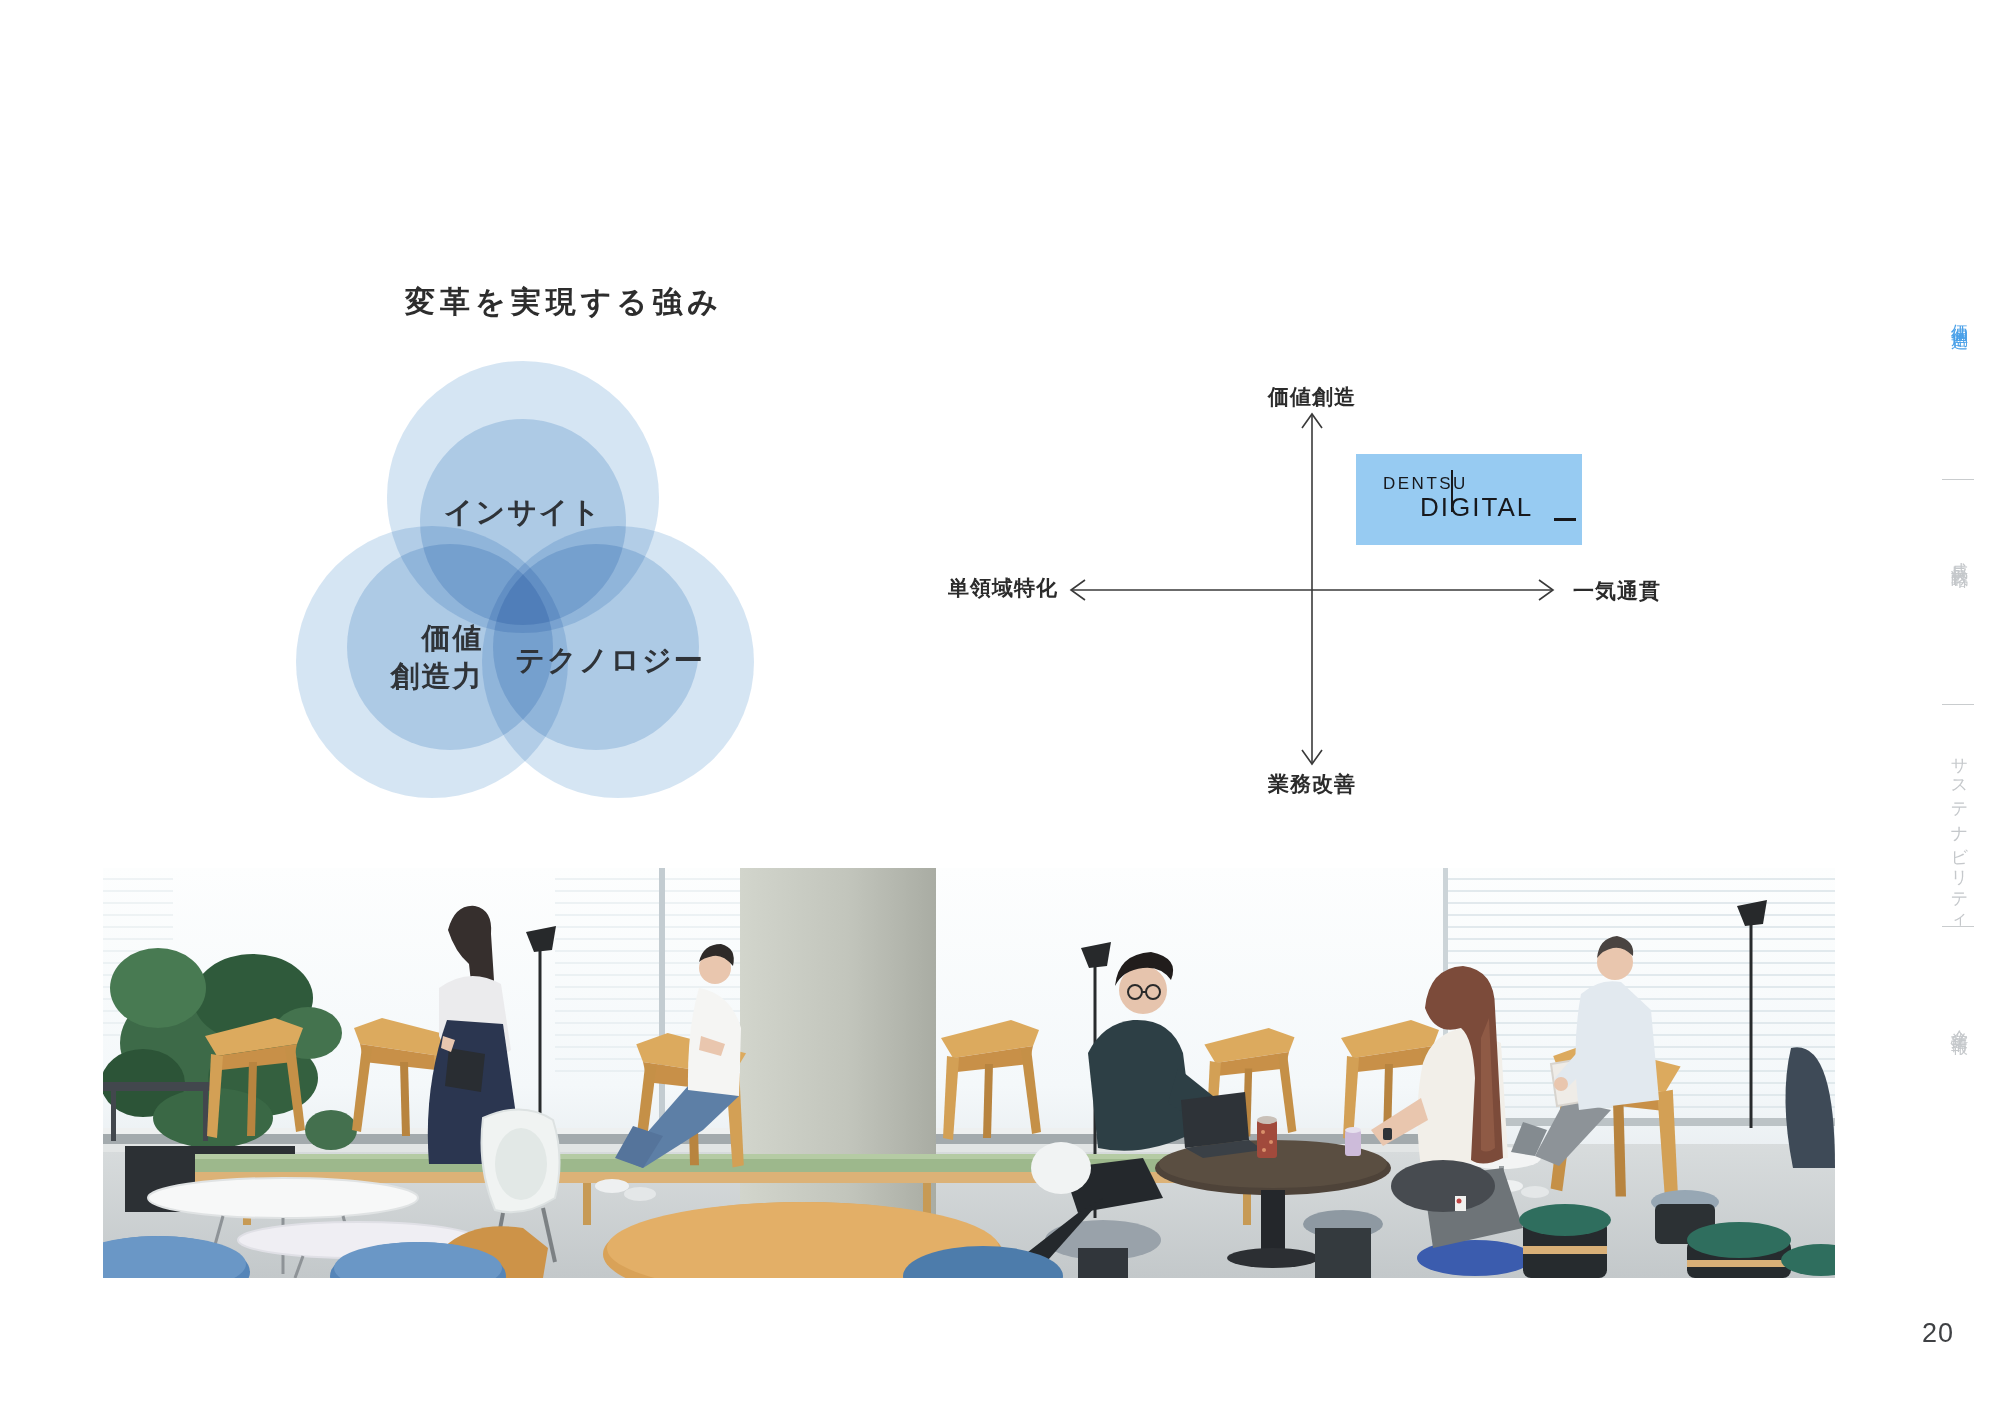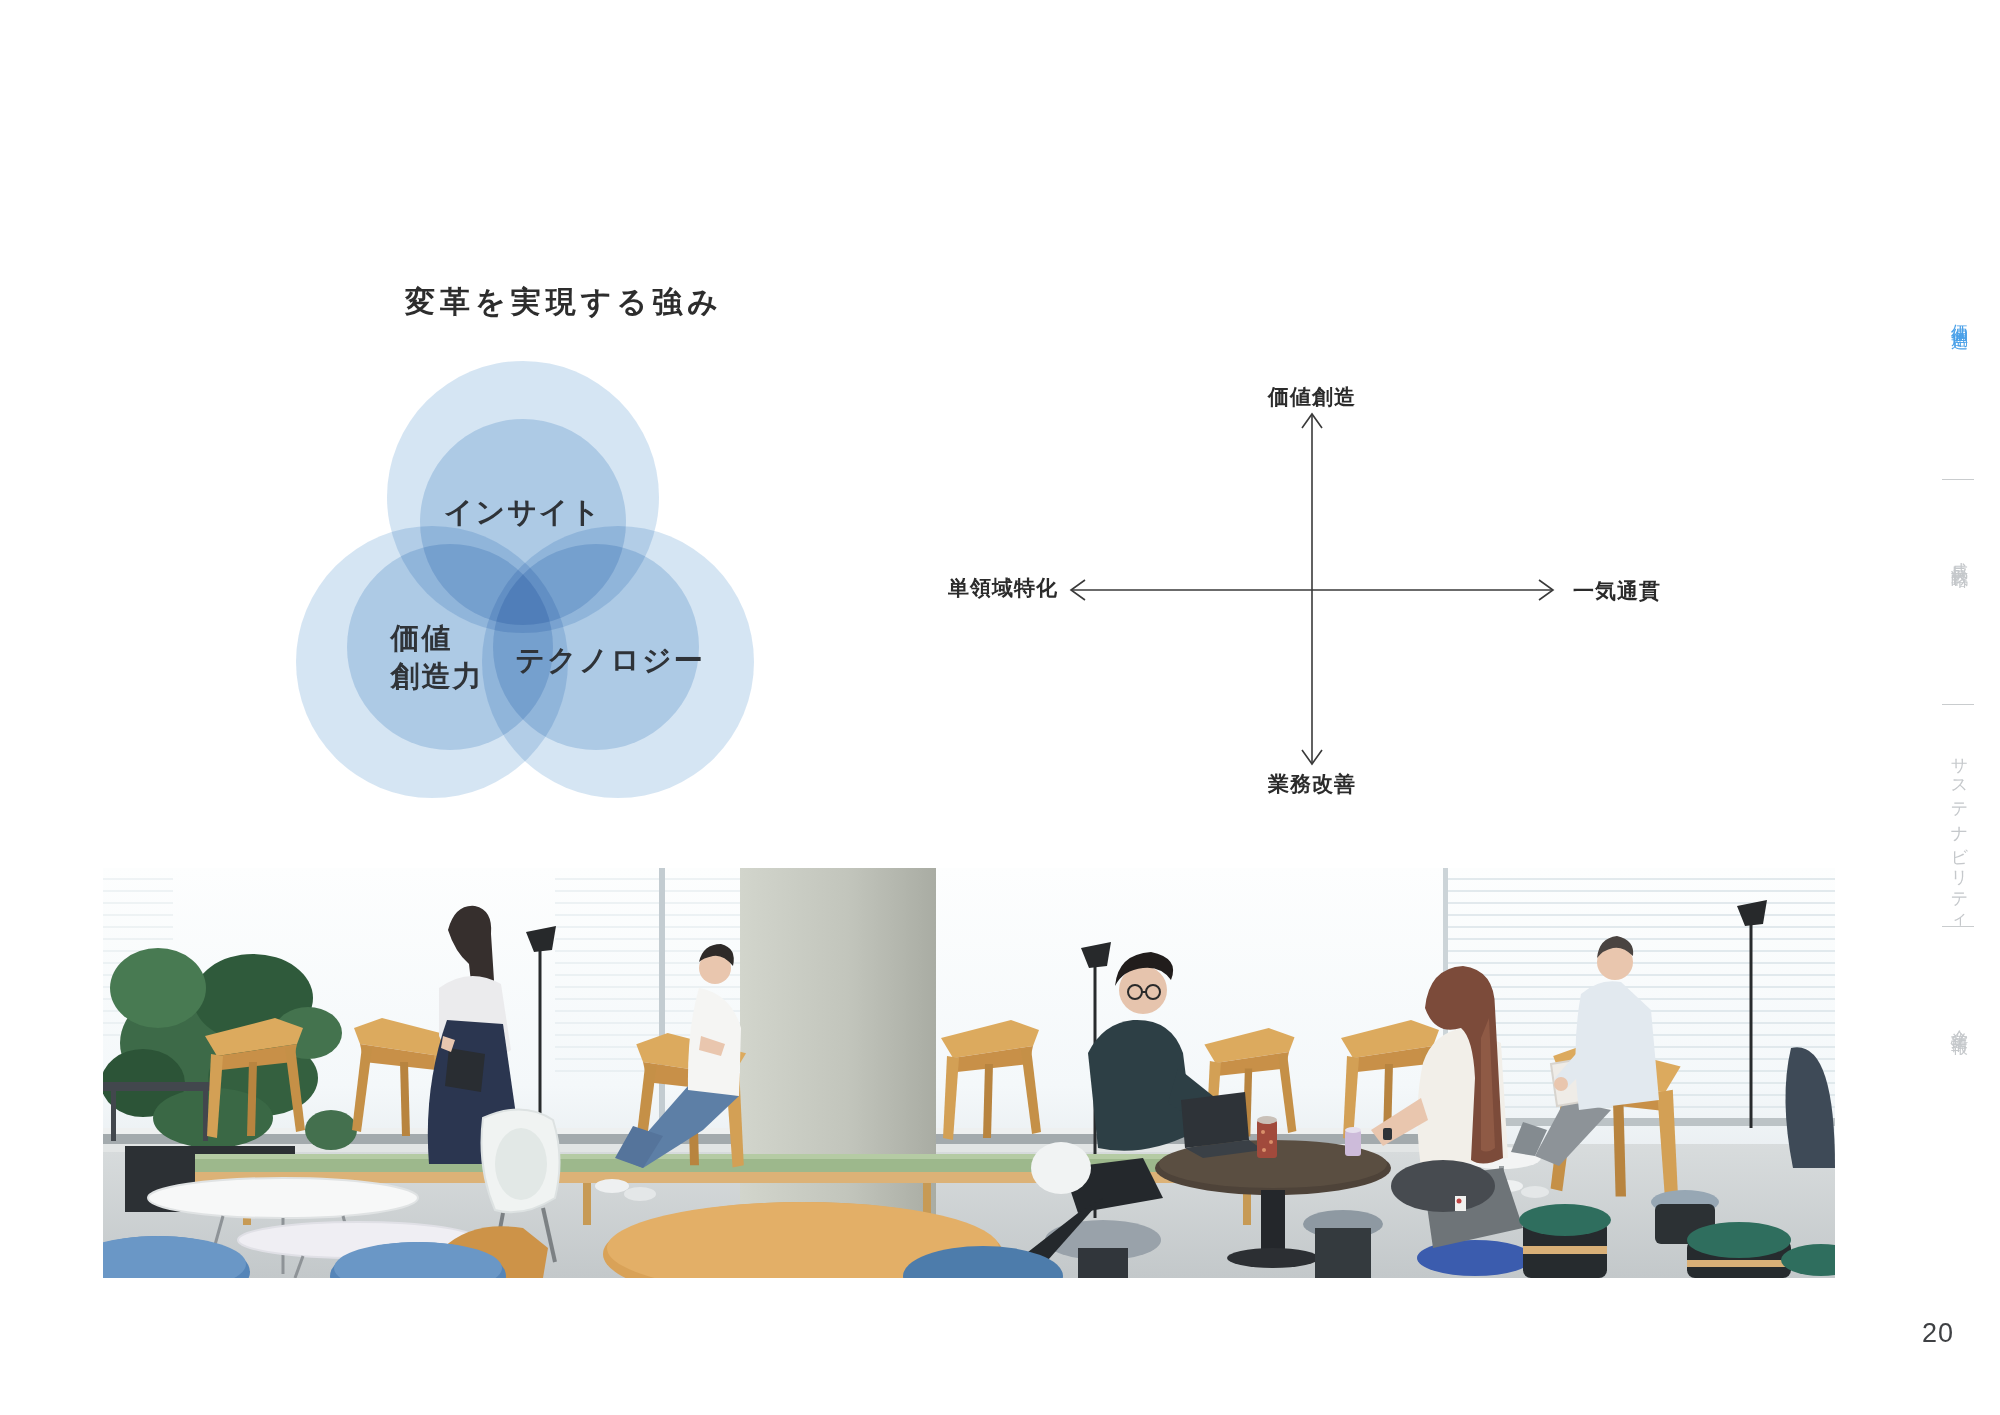--- a/index.html
+++ b/index.html
@@ -10,21 +10,21 @@
   #title { left:98px; top:98px; font-size:43px; font-weight:800; color:#1489E4; letter-spacing:2px; white-space:nowrap; }
 
   .section-heading { font-size:30px; font-weight:700; color:#2d2d2d; white-space:nowrap; }
   #venn-heading   { left:520px;  top:302px; transform:translate(-50%,-50%); letter-spacing:5px;margin-left:44px; }
   #matrix-heading { left:1312px; top:302px; transform:translate(-50%,-50%); letter-spacing:6px; }
 
   
   .venn { left:284px; top:355px; width:480px; height:460px; }
   .venn svg circle { mix-blend-mode:multiply; }
   .venn-label { position:absolute; transform:translate(-50%,-50%); font-size:29px; font-weight:600;
-                color:#2f3338; letter-spacing:2px; text-align:left; line-height:38px; white-space:pre; }
+                color:#2f3338; letter-spacing:2px; text-align:right; line-height:38px; white-space:pre; }
 
   
   .matrix { left:940px; top:350px; width:760px; height:470px; }
   .axis-label { position:absolute; transform:translate(-50%,-50%); font-size:21px; font-weight:600;
                 color:#2b2b2b; white-space:nowrap; letter-spacing:1px; }
   .annotation { position:absolute; left:460px; top:0px; width:335px; font-size:19px; line-height:30px;
                 font-weight:700; color:#2b2b2b; white-space:nowrap; }
   .logo-box { position:absolute; left:416px; top:104px; width:226px; height:91px; background:#97CBF2; }
   .logo-line1 { position:absolute; left:27px; top:20px; font-size:17px; letter-spacing:2.5px; font-weight:500; color:#17181c; }
   .logo-bar   { position:absolute; left:95px; top:16px; width:2px; height:42px; background:#17181c; }
@@ -72,20 +72,26 @@
       <line x1="131" y1="240" x2="613" y2="240"></line>
       <polyline points="362,78 372,64 382,78"></polyline>
       <polyline points="362,400 372,414 382,400"></polyline>
       <polyline points="145,230 131,240 145,250"></polyline>
       <polyline points="599,230 613,240 599,250"></polyline>
     </svg>
     <div class="axis-label" style="left:372px; top:47px;">価値創造</div>
     <div class="axis-label" style="left:372px; top:434px;">業務改善</div>
     <div class="axis-label" style="left:63px;  top:238px;font-family:Liberation Serif, serif;">単領域特化</div>
     <div class="axis-label" style="left:677px; top:241px;">一気通貫</div>
+    <div class="logo-box">
+      <span class="logo-line1">DENTSU</span>
+      <span class="logo-bar"></span>
+      <span class="logo-line2">DIGITAL</span>
+      <span class="logo-underscore"></span>
+    </div>
   </div>
 
   <nav>
     <div class="sidebar-item active" style="top:311px;">価値創造</div>
     <div class="sidebar-divider" style="top:479px;"></div>
     <div class="sidebar-item" style="top:549px;">成長戦略</div>
     <div class="sidebar-divider" style="top:704px;"></div>
     <div class="sidebar-item" style="top:746px;">サステナビリティ</div>
     <div class="sidebar-divider" style="top:926px;"></div>
     <div class="sidebar-item" style="top:1016px;">企業情報</div>

